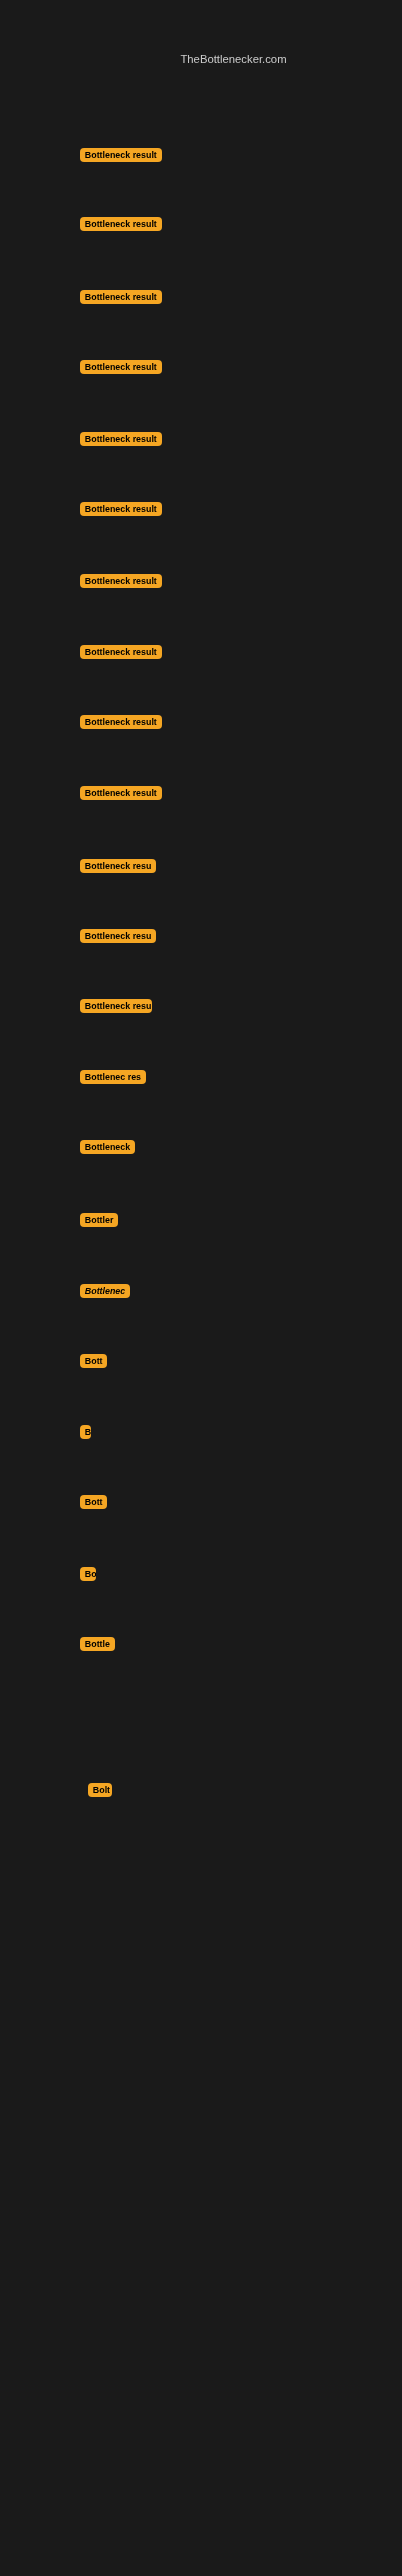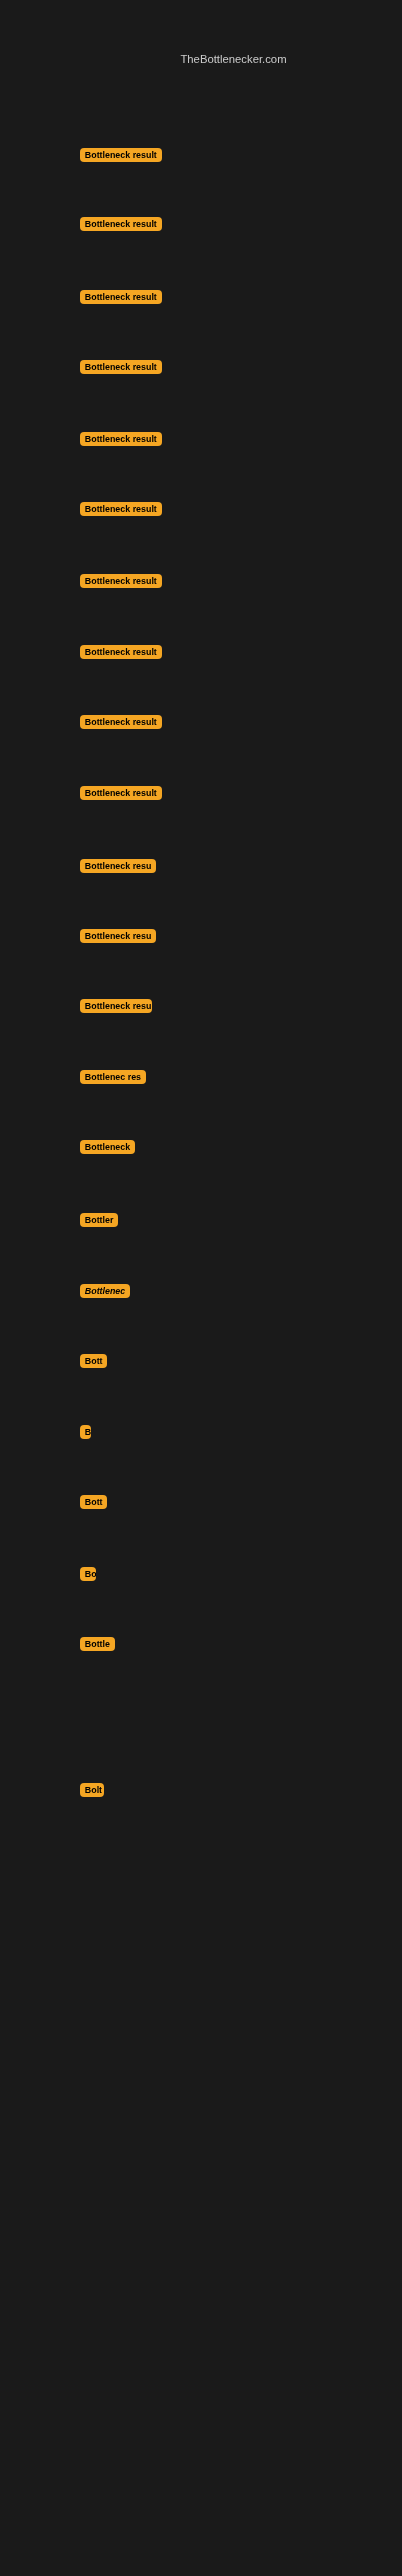--- a/index.html
+++ b/index.html
@@ -58,15 +58,15 @@
     <div class="badge-row" style="top: 881px; left: 0px;"><span class="badge" style="max-width: 72px; overflow: hidden;">Bottleneck resu</span></div>
     <div class="badge-row" style="top: 952px; left: 0px;"><span class="badge" style="max-width: 68px; overflow: hidden;">Bottlenec res</span></div>
     <div class="badge-row" style="top: 1022px; left: 0px;"><span class="badge" style="max-width: 56px; overflow: hidden;">Bottleneck</span></div>
     <div class="badge-row" style="top: 1095px; left: 0px;"><span class="badge" style="max-width: 40px; overflow: hidden;">Bottler</span></div>
     <div class="badge-row" style="top: 1166px; left: 0px; font-style: italic;"><span class="badge" style="max-width: 50px; overflow: hidden;">Bottlenec</span></div>
     <div class="badge-row" style="top: 1236px; left: 0px;"><span class="badge" style="max-width: 27px; overflow: hidden;">Bott</span></div>
     <div class="badge-row" style="top: 1307px; left: 0px;"><span class="badge" style="max-width: 11.3px; overflow: hidden;">B</span></div>
     <div class="badge-row" style="top: 1377px; left: 0px;"><span class="badge" style="max-width: 27px; overflow: hidden;">Bott</span></div>
     <div class="badge-row" style="top: 1449px; left: 0px; text-align: center;"><span class="badge" style="max-width: 16px; overflow: hidden;">Bo</span></div>
     <div class="badge-row" style="top: 1519px; left: 0px;"><span class="badge" style="max-width: 36px; overflow: hidden;">Bottle</span></div>
-    <div class="badge-row" style="top: 1665px; left: 0px;"><span class="badge" style="max-width: 24px; overflow: hidden;">Bolt</span></div>
+    <div class="badge-row" style="top: 1665px; left: 8px;"><span class="badge" style="max-width: 24px; overflow: hidden;">Bolt</span></div>
   </div>
 
 
 </body></html>

